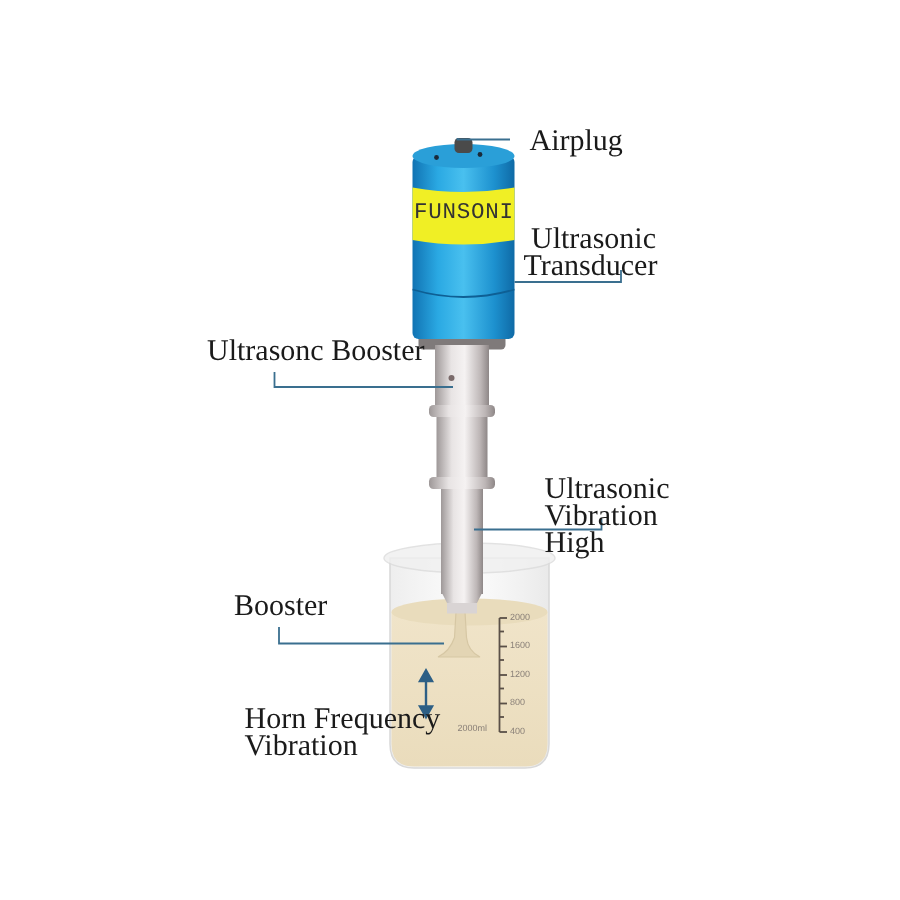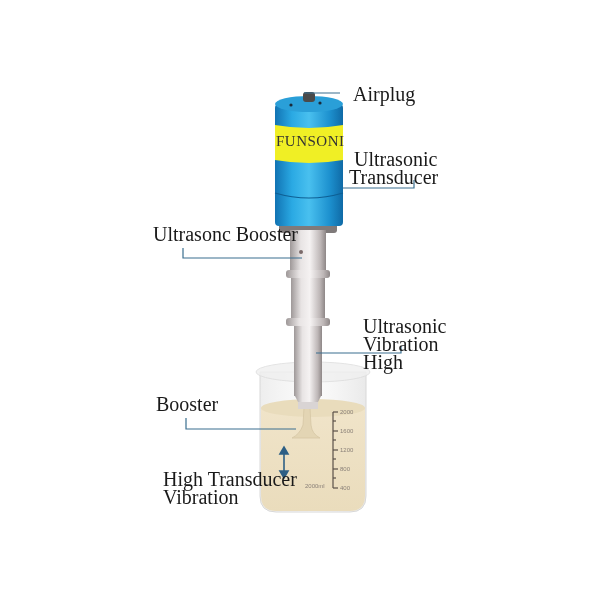--- a/index.html
+++ b/index.html
@@ -97,36 +97,36 @@
     <polyline points="186,418 186,429 296,429"></polyline>
   </g>
 
   <g stroke="#2d5f85" stroke-width="1.6" fill="#2d5f85">
     <line x1="284" y1="451" x2="284" y2="474"></line>
     <path d="M280 454 L284 447 L288 454 Z"></path>
     <path d="M280 471 L284 478 L288 471 Z"></path>
   </g>
 </svg>
 
-<div class="label" style="left:276px; top:133px; font-family:Liberation Serif, serif; font-size:15px; color:#333; letter-spacing:0.5px;">FUNSONI</div>
+<div class="label" style="left:276px; top:133px; font-family:Liberation Mono, monospace; font-size:15px; color:#333; letter-spacing:0.5px;">FUNSONI</div>
 
 <div class="label" style="left:353px; top:86px;">Airplug</div>
 
 <div class="label" style="left:354px; top:151px;">Ultrasonic</div>
 <div class="label" style="left:349px; top:169px;">Transducer</div>
 
-<div class="label" style="left:153px; top:226px;">Ultrasonc Booster</div>
+<div class="label" style="left:138px; top:226px;">Ultrasonc Booster</div>
 
 <div class="label" style="left:363px; top:318px;">Ultrasonic</div>
 <div class="label" style="left:363px; top:336px;">Vibration</div>
 <div class="label" style="left:363px; top:354px;">High</div>
 
 <div class="label" style="left:156px; top:396px;">Booster</div>
 
-<div class="label" style="left:163px; top:471px;">High Transducer</div>
+<div class="label" style="left:163px; top:471px;">Horn Frequency</div>
 <div class="label" style="left:163px; top:489px;">Vibration</div>
 
 <div class="label" style="left:305px; top:482px; font-family:'Liberation Sans', sans-serif; font-size:6px; line-height:8px; color:#8a8078;">2000ml</div>
 <div class="label" style="left:340px; top:408px; font-family:'Liberation Sans', sans-serif; font-size:6px; line-height:8px; color:#8a8078;">2000</div>
 <div class="label" style="left:340px; top:427px; font-family:'Liberation Sans', sans-serif; font-size:6px; line-height:8px; color:#8a8078;">1600</div>
 <div class="label" style="left:340px; top:446px; font-family:'Liberation Sans', sans-serif; font-size:6px; line-height:8px; color:#8a8078;">1200</div>
 <div class="label" style="left:340px; top:465px; font-family:'Liberation Sans', sans-serif; font-size:6px; line-height:8px; color:#8a8078;">800</div>
 <div class="label" style="left:340px; top:484px; font-family:'Liberation Sans', sans-serif; font-size:6px; line-height:8px; color:#8a8078;">400</div>
 
 </body></html>

